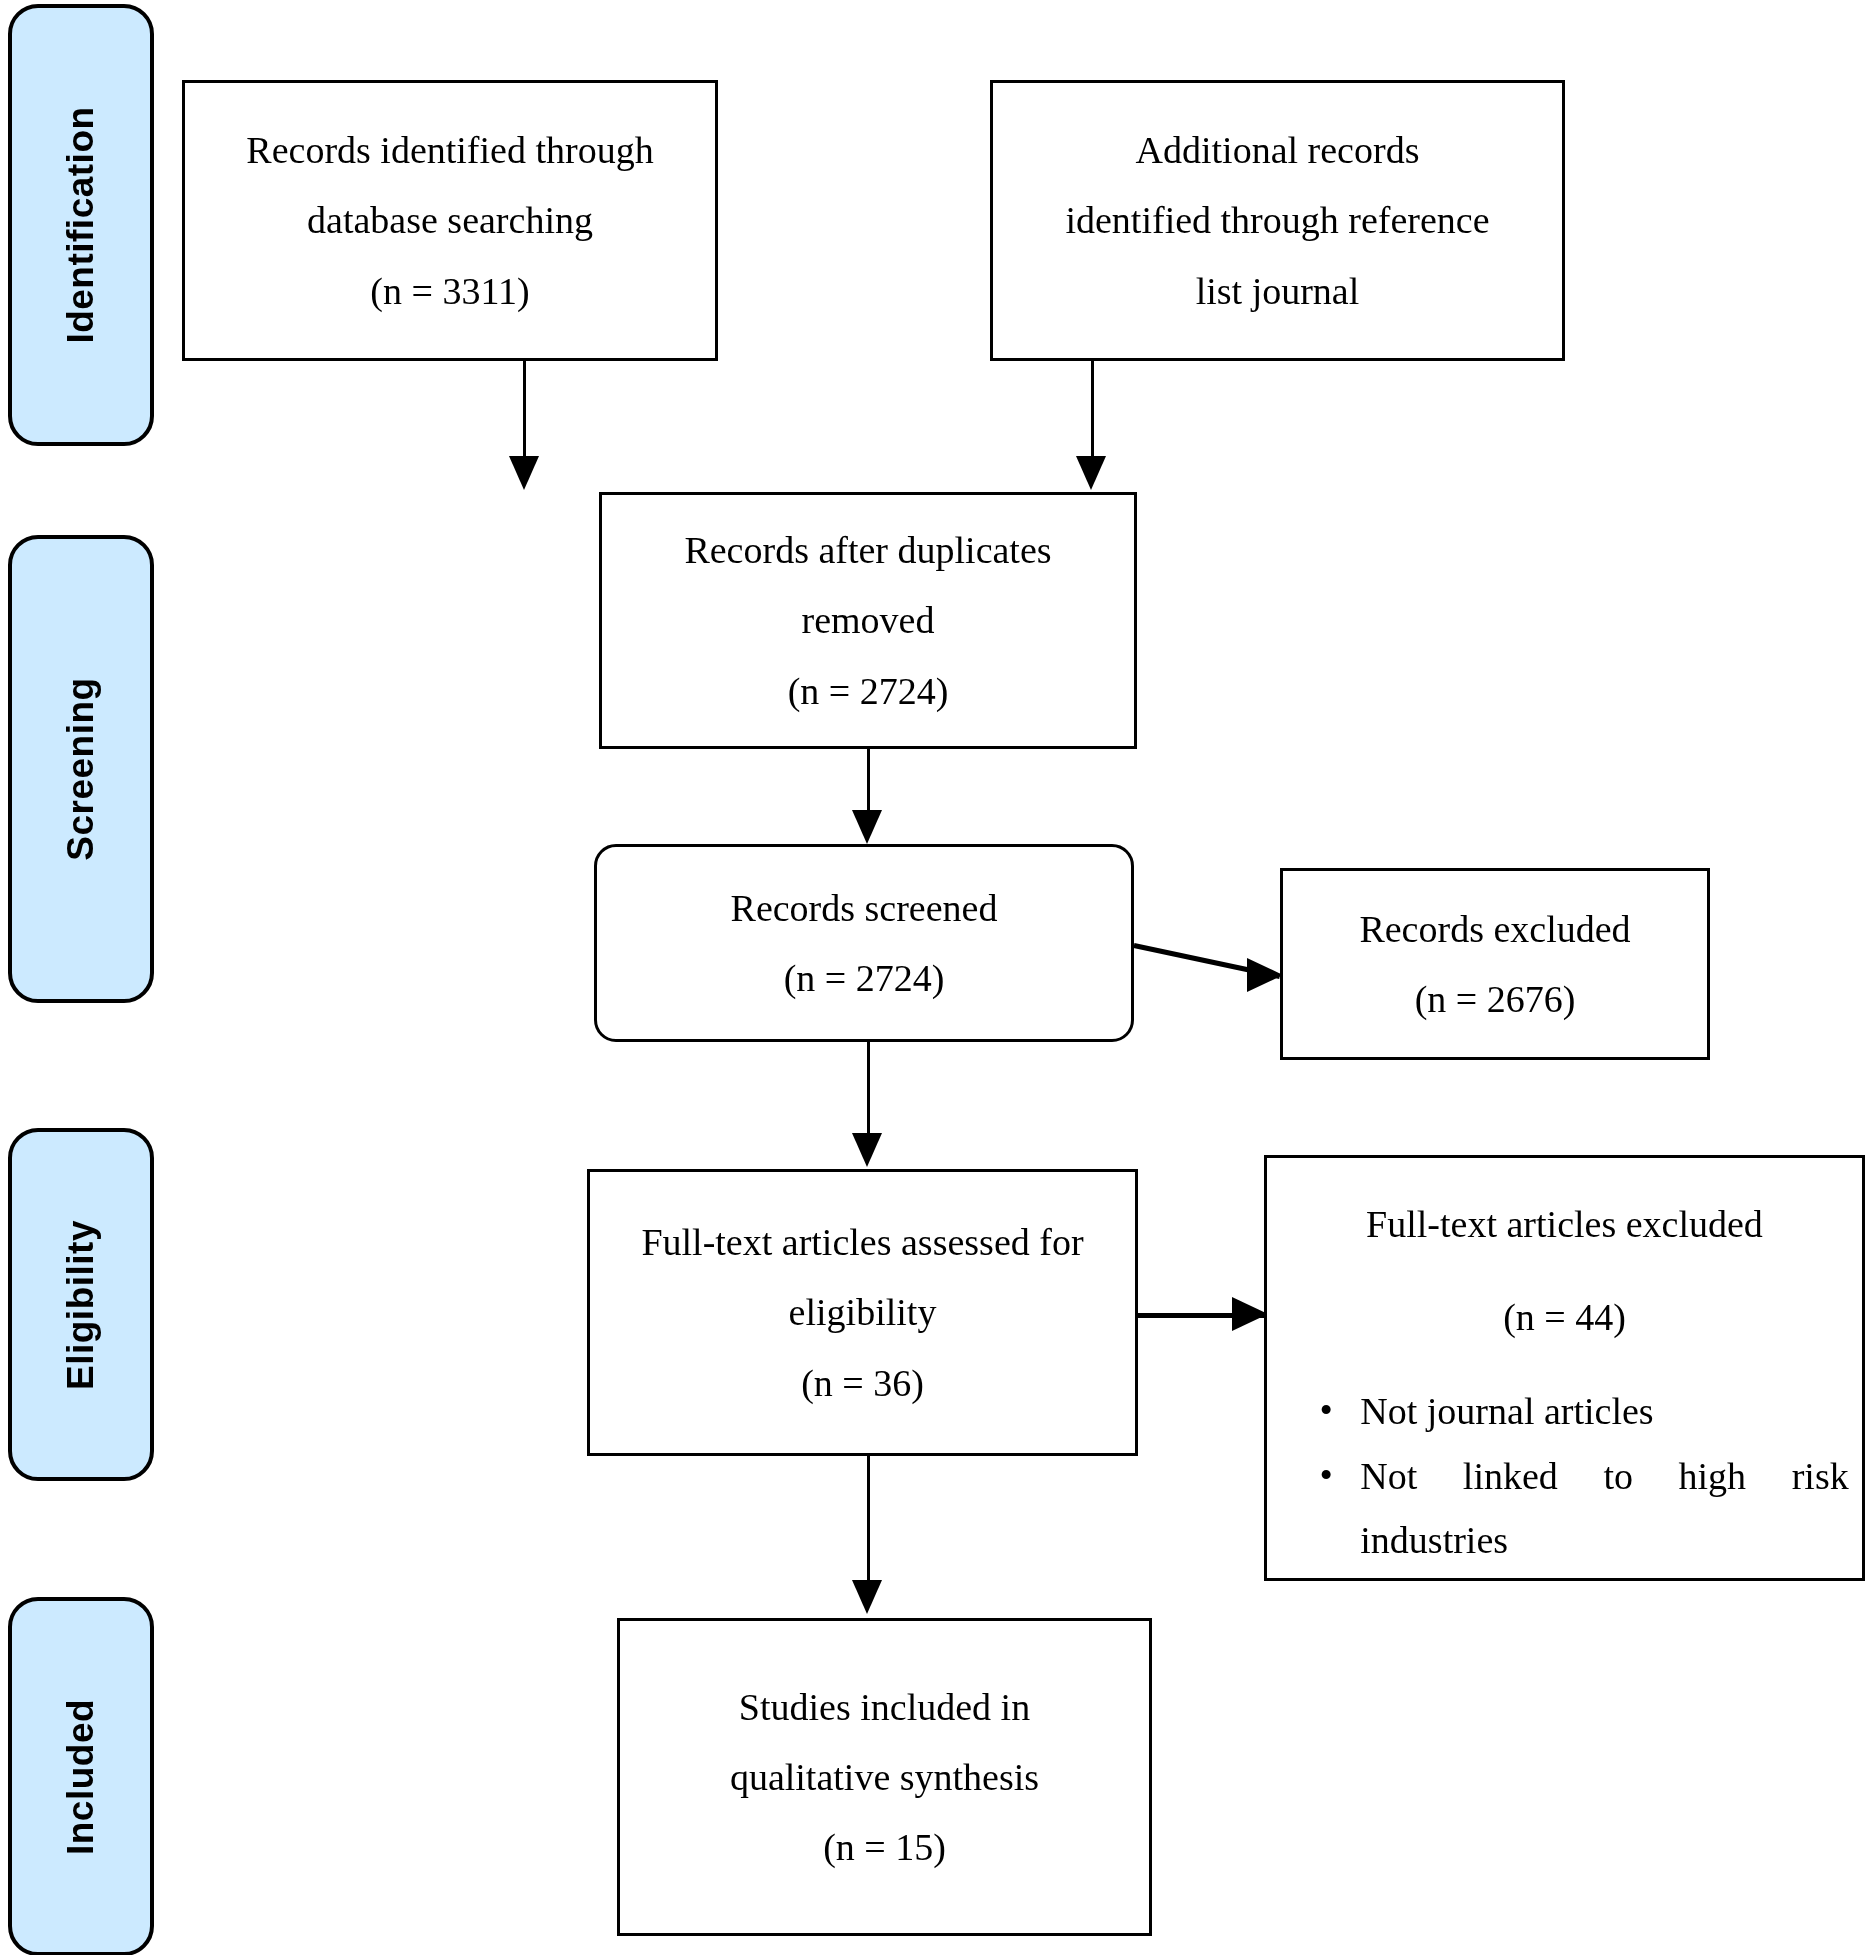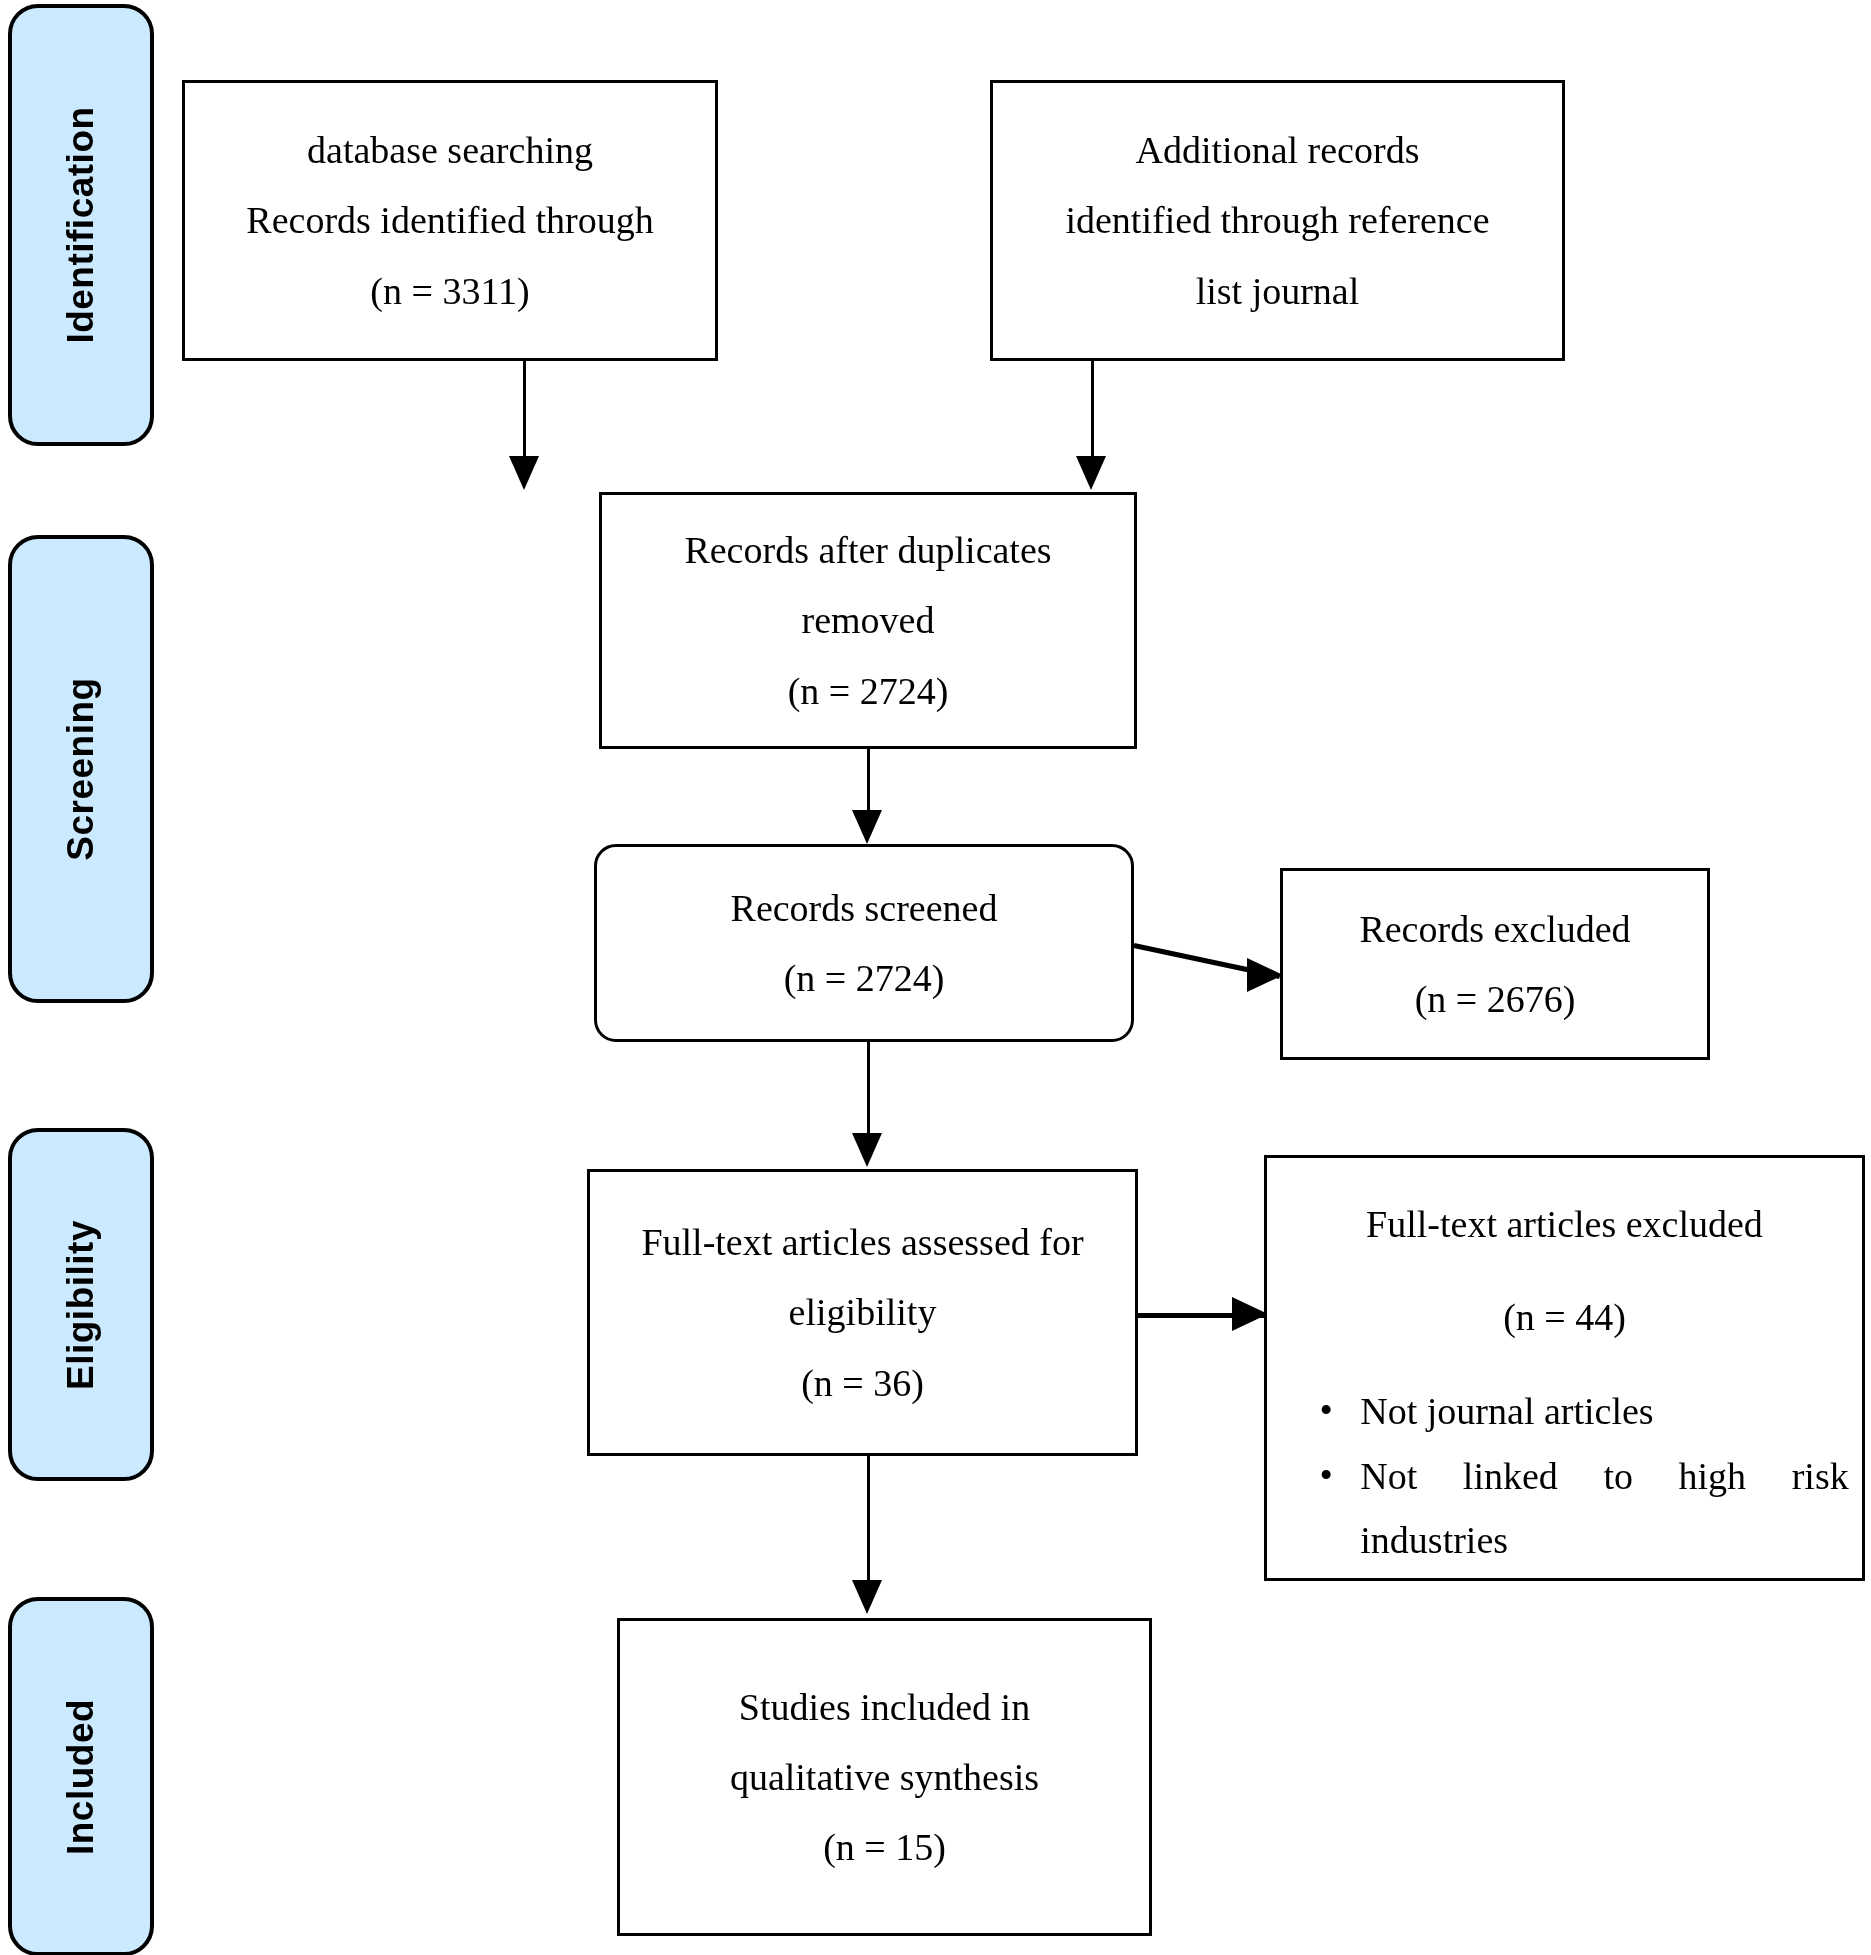--- a/index.html
+++ b/index.html
@@ -134,22 +134,22 @@
 
   <div class="stage-tab" style="left:7.7px; top:1128px; width:146px; height:353px;">
     <span class="stage-label">Eligibility</span>
   </div>
 
   <div class="stage-tab" style="left:7.7px; top:1597px; width:146px; height:359px;">
     <span class="stage-label">Included</span>
   </div>
 
   <div class="flow-box" style="left:182px; top:80px; width:536px; height:281px;">
+    <div class="line">Records identified through</div>
     <div class="line">database searching</div>
-    <div class="line">Records identified through</div>
     <div class="line">(n = 3311)</div>
   </div>
 
   <div class="flow-box" style="left:990px; top:80px; width:575px; height:281px;">
     <div class="line">Additional records</div>
     <div class="line">identified through reference</div>
     <div class="line">list journal</div>
   </div>
 
   <div class="conn-line v-line" style="left:523px; top:361px; height:113px;"></div>

